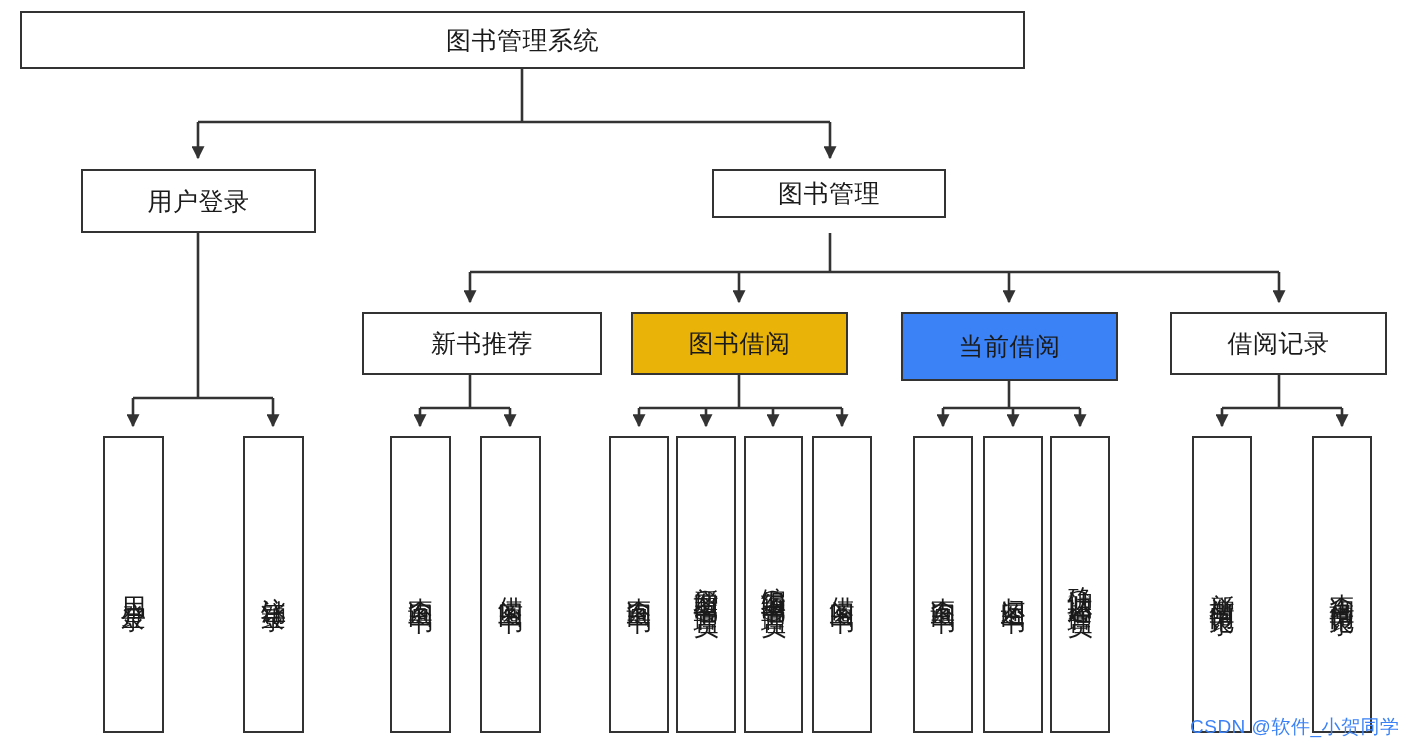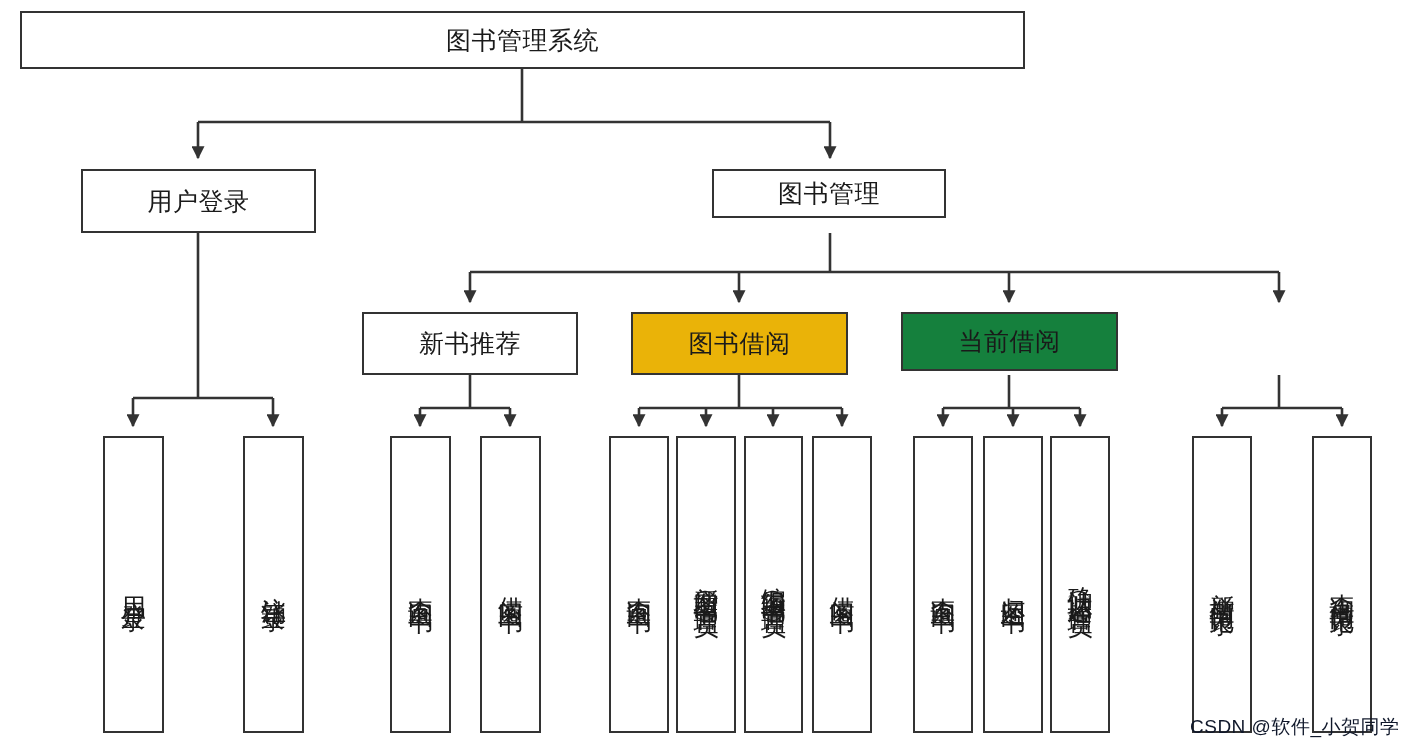--- a/index.html
+++ b/index.html
@@ -118,28 +118,31 @@
     <span class="label">图书管理系统</span>
   </div>
 
   <div class="node h" style="left: 81px; top: 169px; width: 235px; height: 64px; border-color: rgb(51, 51, 51); background: rgb(255, 255, 255); color: rgb(26, 26, 26);">
     <span class="label">用户登录</span>
   </div>
   <div class="node h" style="left: 712px; top: 169px; width: 234px; height: 49px; border-color: rgb(51, 51, 51); background: rgb(255, 255, 255); color: rgb(26, 26, 26);">
     <span class="label">图书管理</span>
   </div>
 
-  <div class="node h" style="left: 362px; top: 312px; width: 216px; height: 63px; border-color: rgb(51, 51, 51); background: rgb(255, 255, 255); color: rgb(26, 26, 26);">
+  <div class="node h" style="left: 362px; top: 312px; width: 240px; height: 63px; border-color: rgb(51, 51, 51); background: rgb(255, 255, 255); color: rgb(26, 26, 26);">
     <span class="label">新书推荐</span>
   </div>
   <div class="node h" style="left: 631px; top: 312px; width: 217px; height: 63px; border-color: rgb(51, 51, 51); background: #eab308; color: rgb(26, 26, 26);">
     <span class="label">图书借阅</span>
   </div>
-  <div class="node h" style="left: 901px; top: 312px; width: 217px; height: 59px; border-color: rgb(51, 51, 51); background: #15803d; color: rgb(26, 26, 26);">
+  <div class="node h" style="left: 901px; top: 312px; width: 217px; height: 69px; border-color: rgb(51, 51, 51); background: #3b82f6; color: rgb(26, 26, 26);">
     <span class="label">当前借阅</span>
+  </div>
+  <div class="node h" style="left: 1170px; top: 312px; width: 217px; height: 63px; border-color: rgb(51, 51, 51); background: rgb(255, 255, 255); color: rgb(26, 26, 26);">
+    <span class="label">借阅记录</span>
   </div>
 
   <div class="node v" style="left: 103px; top: 436px; width: 61px; height: 297px; border-color: rgb(51, 51, 51); background: rgb(255, 255, 255); color: rgb(26, 26, 26);">
     <span class="label">用户登录</span>
   </div>
   <div class="node v" style="left: 243px; top: 436px; width: 61px; height: 297px; border-color: rgb(51, 51, 51); background: rgb(255, 255, 255); color: rgb(26, 26, 26);">
     <span class="label">注销登录</span>
   </div>
   <div class="node v" style="left: 390px; top: 436px; width: 61px; height: 297px; border-color: rgb(51, 51, 51); background: rgb(255, 255, 255); color: rgb(26, 26, 26);">
     <span class="label">查询图书</span>
@@ -168,15 +171,15 @@
   <div class="node v" style="left: 1050px; top: 436px; width: 60px; height: 297px; border-color: rgb(51, 51, 51); background: rgb(255, 255, 255); color: rgb(26, 26, 26);">
     <span class="label">确认归还（管理员）</span>
   </div>
   <div class="node v" style="left: 1192px; top: 436px; width: 60px; height: 297px; border-color: rgb(51, 51, 51); background: rgb(255, 255, 255); color: rgb(26, 26, 26);">
     <span class="label">新增借阅记录</span>
   </div>
   <div class="node v" style="left: 1312px; top: 436px; width: 60px; height: 297px; border-color: rgb(51, 51, 51); background: rgb(255, 255, 255); color: rgb(26, 26, 26);">
     <span class="label">查询借阅记录</span>
   </div>
 
-  <div class="watermark" style="left: 1190px; top: 714px; color: #0f172a; text-align: center;">CSDN @软件_小贺同学</div>
+  <div class="watermark" style="left: 1190px; top: 714px; color: #3b82f6; text-align: center;">CSDN @软件_小贺同学</div>
 
 </div>
 
 </body></html>

